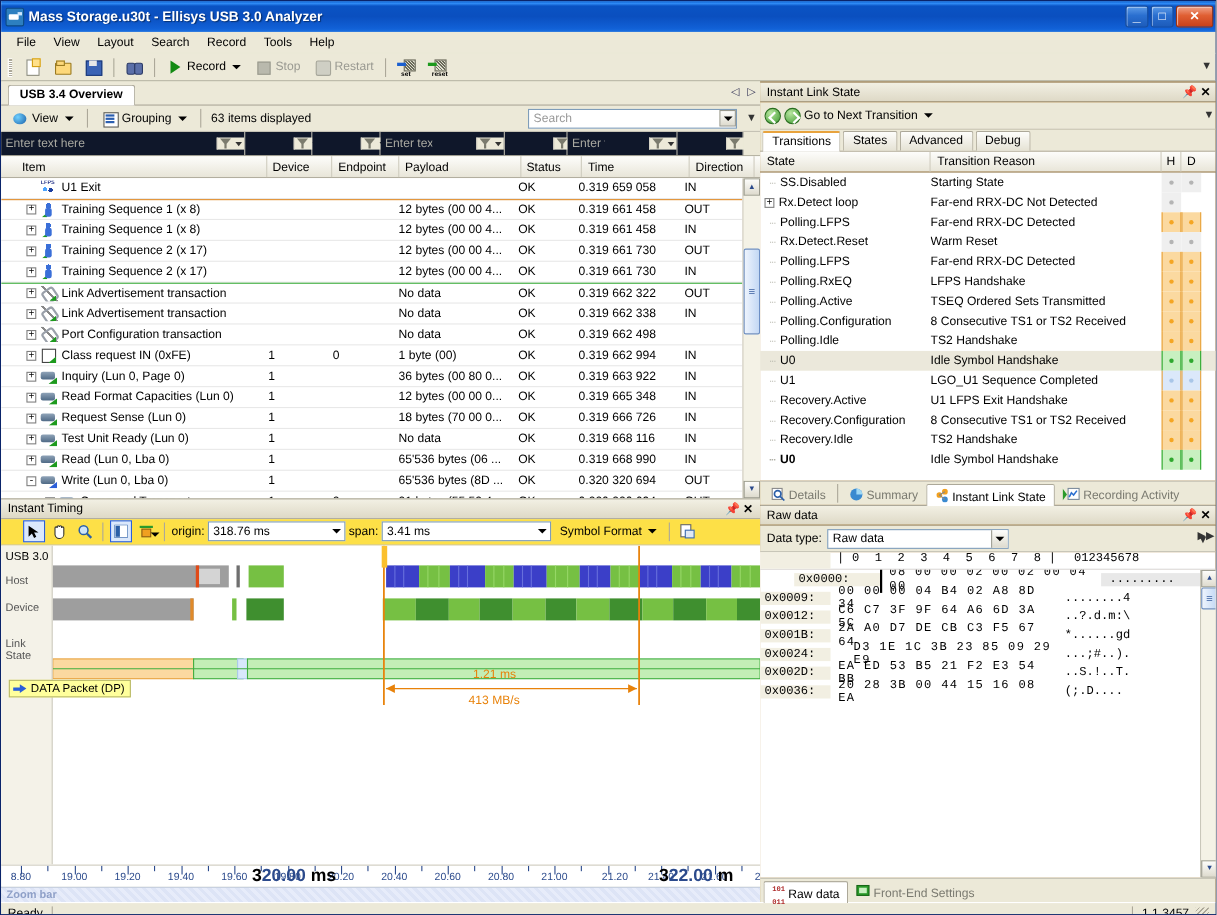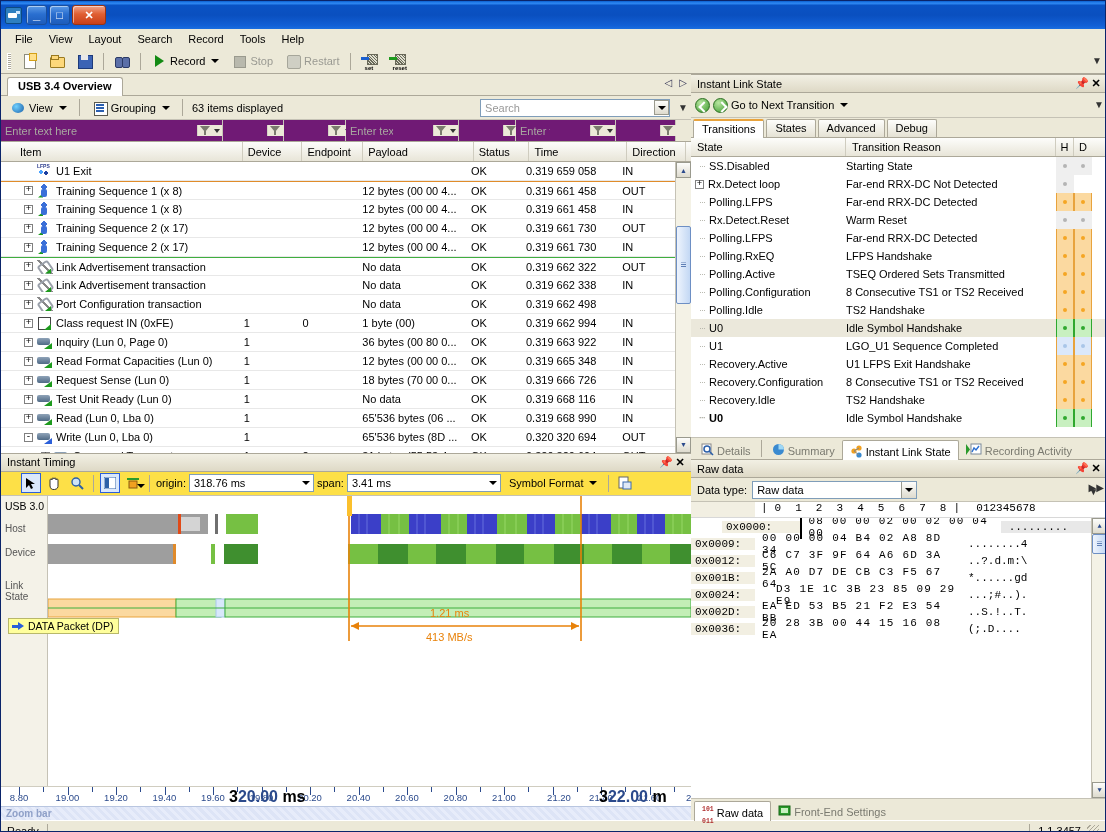--- a/index.html
+++ b/index.html
@@ -150,21 +150,21 @@
   .ov-count{font-size:11px;color:#000;margin-left:2px;}
   .ov-search{
     margin-left:auto;margin-right:2px;width:190px;height:18px;background:#fff;
     border:1px solid #7f9db9;display:flex;align-items:center;padding-left:4px;
   }
   .ov-search .ph{color:#999;font-size:11px;flex:1;}
   .ov-search .cb{width:15px;height:15px;background:linear-gradient(#fdfdfb,#dedbce);border:1px solid #9a9a8e;display:flex;align-items:center;justify-content:center;}
 
   
   .filterrow{display:flex;height:22px;background:#ece9d8;border-bottom:1px solid #aca899;align-items:stretch;}
-  .fcell{display:flex;align-items:center;border-right:1px solid #c8c5b8;background:#701a75;gap:40px;}
+  .fcell{display:flex;align-items:center;border-right:1px solid #c8c5b8;background:#0f172a;gap:40px;}
   .fcell .fin{flex:1;color:#a8a8a0;font-size:11px;padding-left:4px;white-space:nowrap;overflow:hidden;}
   .fbtns{display:flex;align-items:center;background:#ece9d8;padding:0 2px;border-left:1px solid #d6d3c6;}
   .funnel{width:11px;height:11px;position:relative;}
   .funnel::before{content:"";position:absolute;left:0;top:1px;border-left:5.5px solid transparent;border-right:5.5px solid transparent;border-top:6px solid #7b7b6e;}
   .funnel::after{content:"";position:absolute;left:4px;top:6px;width:2px;height:4px;background:#7b7b6e;}
   .fdd{width:0;height:0;border-left:3px solid transparent;border-right:3px solid transparent;border-top:4px solid #333;margin-left:3px;}
 
   
   .gridhdr{display:flex;height:20px;background:linear-gradient(#fdfdfb,#e8e5d8);border-bottom:1px solid #aca899;}
   .gh{display:flex;align-items:center;padding-left:5px;border-right:1px solid #cfccbf;font-size:11px;color:#000;}
@@ -275,20 +275,21 @@
   .sb-grip{width:12px;height:12px;margin-left:6px;
     background:repeating-linear-gradient(135deg,transparent 0 2px,#aca899 2px 3px);}
 </style>
 </head>
 <body>
 
 <div class="app">
 
   <div class="titlebar">
     <div class="title-icon"></div>
+    <div class="title-text">Mass Storage.u30t - Ellisys USB 3.0 Analyzer</div>
     <div class="winbtns">
       <div class="winbtn min">
           <span class="gl">_</span>
         </div>
       <div class="winbtn">
           <span class="gl">□</span>
         </div>
       <div class="winbtn close">
           <span class="gl">✕</span>
         </div>

